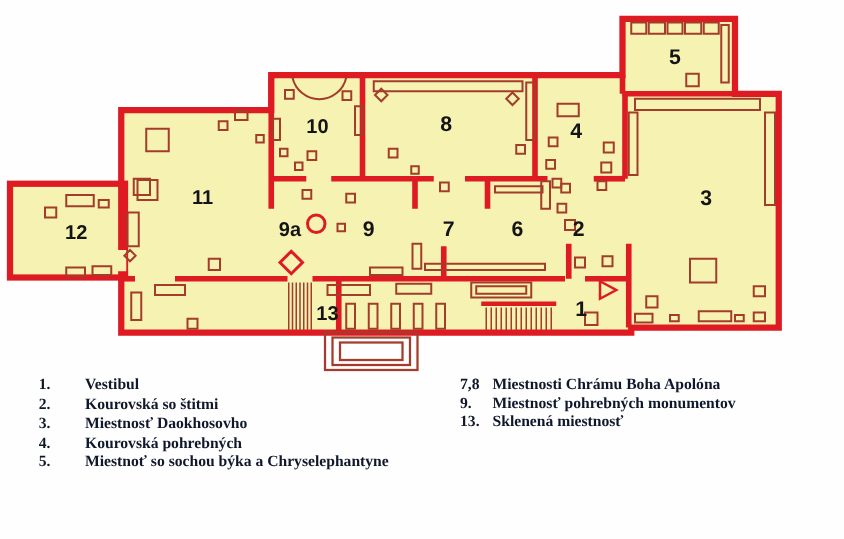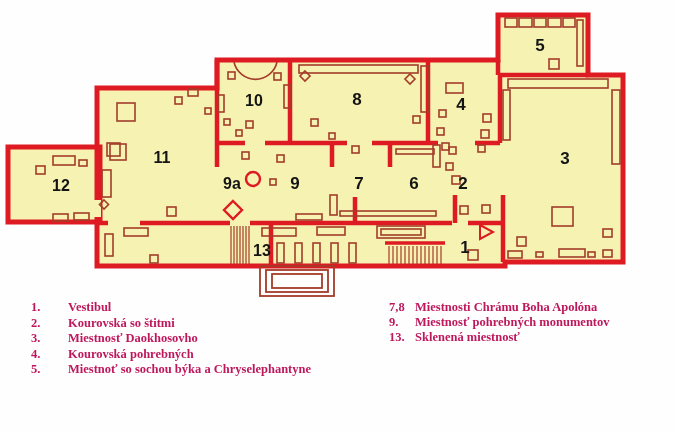--- a/index.html
+++ b/index.html
@@ -5,29 +5,29 @@
   html,body{margin:0;padding:0;background:#fff;}
   .screen{
     position:relative;width:675px;height:431px;background:#fefefe;overflow:hidden;
     font-family:"Liberation Sans",sans-serif;
   }
   .plan-svg{position:absolute;left:0;top:0;}
   .room-num{
     font-family:"Liberation Sans",sans-serif;font-weight:bold;fill:#141414;
   }
   .legend{
-    position:absolute;color:#be185d;
+    position:absolute;color:#0f172a;
     font-family:"Liberation Serif",serif;font-weight:bold;font-size:12.5px;
   }
   .legend-left{left:31px;top:300px;}
   .legend-right{left:368px;top:300px;}
   .lrow{white-space:nowrap;line-height:15.6px;height:15.6px;}
   .legend-right .lrow{line-height:15.1px;height:15.1px;}
   .num{display:inline-block;width:37px;}
-  .legend-right .num{width:26px;margin-left:21px;}
+  .legend-right .num{width:26px;}
 </style>
 </head>
 <body>
 
 <div class="screen">
 
   <svg class="plan-svg" width="675" height="300" viewBox="0 0 675 300">
 
     <g>
       <path d="M217,60 H498 V15 H588 V75 H623 V262 H505 V266 H97 V88 H217 Z" fill="#f6f2b2" stroke="none"></path>

